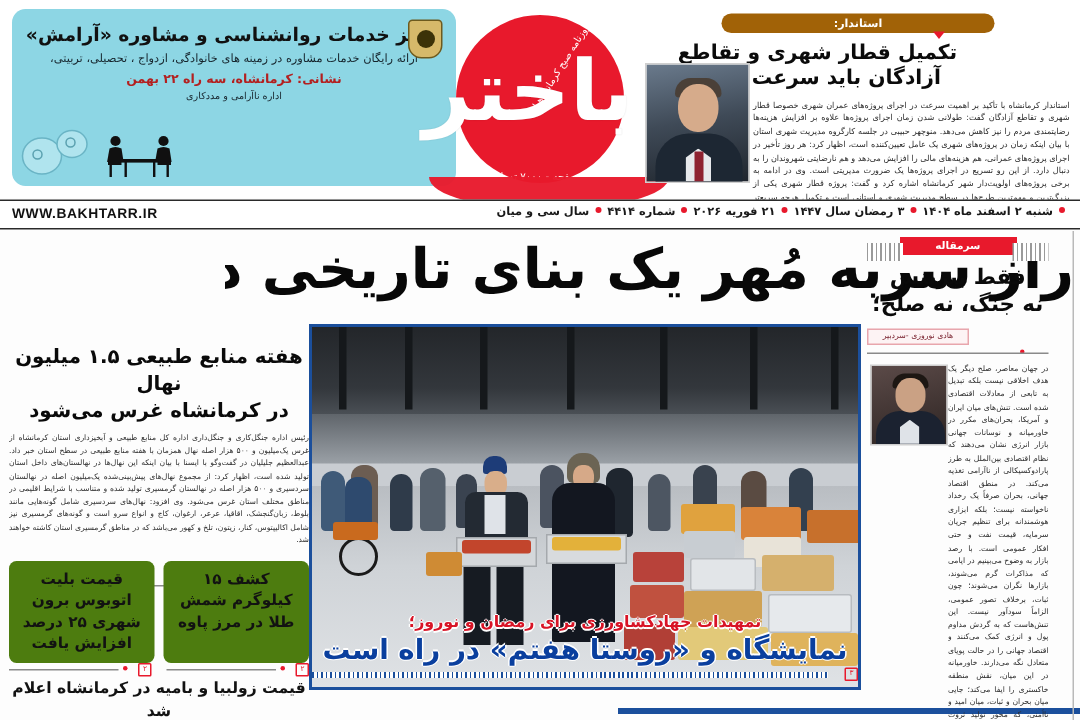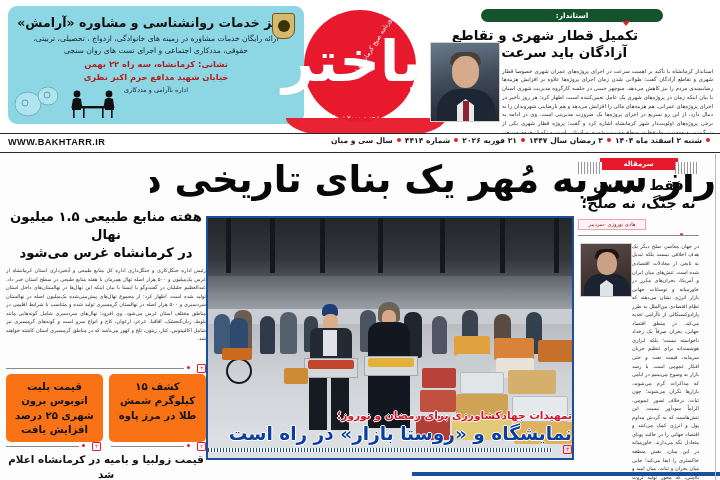--- a/index.html
+++ b/index.html
@@ -101,21 +101,21 @@
   }
 
   
   #gov-story {
     position: absolute; right: 4px; top: 6px;
     width: 288px; height: 122px;
   }
   #gov-kicker {
     margin: 3px auto 5px auto;
     width: 182px; height: 13px;
-    background: #14532d;
+    background: #a16207;
     border-radius: 7px;
     color: #fff; font-size: 7.4px; font-weight: bold;
     text-align: center; line-height: 13px;
   }
   #gov-kicker::after {
     content: "";
     position: absolute; right: 86px; top: 15px;
     border-left: 4px solid transparent;
     border-right: 4px solid transparent;
     border-top: 5px solid #e8192c;
@@ -215,21 +215,21 @@
     white-space: nowrap; overflow: hidden;
   }
 
   
   #col-left {
     position: absolute; left: 6px; top: 54px;
     width: 200px; height: 268px;
   }
   #nursery-head {
     font-size: 13.2px; font-weight: bold; color: #0a0a0a;
-    text-align: center; line-height: 1.35;
+    text-align: center; line-height: 1.35; margin-top: 22px;
   }
   #nursery-body {
     margin-top: 5px;
     font-size: 5.1px; color: #2e2e2e;
     line-height: 1.66; text-align: justify;
     height: 96px; overflow: hidden;
   }
   .page-mark {
     display: inline-block;
     border: 1px solid #e8192c; color: #e8192c;
@@ -246,21 +246,21 @@
   .rule-line b {
     position: absolute; right: 16px; top: 1px;
     width: 3px; height: 3px; border-radius: 50%;
     background: #e8192c;
   }
   .rule-line .page-mark { position: absolute; right: 0; top: -1px; }
 
   .teaser-row { position: absolute; left: 0; right: 0; display: flex; gap: 6px; }
   .teaser {
     flex: 1;
-    background: #f97316;
+    background: #4d7c0f;
     border-radius: 5px;
     padding: 6px 7px 4px 7px;
     font-size: 10.2px; font-weight: bold; color: #121212;
     text-align: center; line-height: 1.42;
     min-height: 62px;
   }
   #teaser-wide {
     position: absolute; left: 0; right: 0;
     font-size: 10.4px; font-weight: bold; color: #121212;
     text-align: center; line-height: 1.45;
@@ -295,21 +295,21 @@
     background: linear-gradient(180deg,#b9bdc2 0%,#cfd3d7 40%,#dfe2e5 100%);
   }
   .crowd-blob {
     position: absolute; border-radius: 8px 8px 3px 3px;
   }
   .produce {
     position: absolute; border-radius: 2px;
   }
   #photo-caption {
     position: absolute; left: 0; right: 0; bottom: 14px;
-    text-align: right;
+    text-align: center;
   }
   #cap-kicker {
     font-size: 10.6px; font-weight: bold; color: #d81426;
     text-shadow: 0 1px 0 #fff, 0 -1px 0 #fff, 1px 0 0 #fff, -1px 0 0 #fff;
     line-height: 1.2;
   }
   #cap-head {
     font-size: 18.5px; font-weight: bold; color: #0a3f9e;
     text-shadow: 0 1px 0 #fff, 0 -1px 0 #fff, 1px 0 0 #fff, -1px 0 0 #fff;
     line-height: 1.15; margin-top: 1px; letter-spacing: -.5px;
@@ -398,23 +398,21 @@
 <body>
 
 <div id="page">
 
   <div id="topband">
 
     <div id="ad-box">
       <div id="ad-logo"></div>
       <div class="ad-title">مرکز خدمات روانشناسی و مشاوره «آرامش»</div>
       <div class="ad-line">ارائه رایگان خدمات مشاوره در زمینه های خانوادگی، ازدواج ، تحصیلی، تربیتی،</div>
-      <div class="ad-line">حقوقی، مددکاری اجتماعی و اجرای تست های روان سنجی</div>
       <div class="ad-addr">نشانی: کرمانشاه، سه راه ۲۲ بهمن</div>
-      <div class="ad-addr">خیابان شهید مدافع حرم اکبر نظری</div>
       <div class="ad-foot">اداره ناآرامی و مددکاری</div>
 
       <svg id="ad-bubbles" viewBox="0 0 56 34">
         <ellipse cx="14" cy="20" rx="13" ry="12" fill="#bce9f2" stroke="#5fa9bb" stroke-width="1"></ellipse>
         <ellipse cx="34" cy="12" rx="10" ry="9" fill="#bce9f2" stroke="#5fa9bb" stroke-width="1"></ellipse>
         <circle cx="11" cy="19" r="3" fill="none" stroke="#4b8f9f" stroke-width="1"></circle>
         <circle cx="33" cy="11" r="3" fill="none" stroke="#4b8f9f" stroke-width="1"></circle>
       </svg>
 
       <svg id="ad-fig" viewBox="0 0 46 34">
@@ -554,21 +552,21 @@
         <div class="produce" style="left:304px;top:178px;width:56px;height:26px;background:#e6e9ec;border:1px solid #b8bcc0;"></div>
         <div class="produce" style="left:214px;top:150px;width:34px;height:20px;background:#b8423a;"></div>
         <div class="produce" style="left:212px;top:172px;width:36px;height:22px;background:#c0513f;"></div>
         <div class="produce" style="left:244px;top:200px;width:60px;height:22px;background:#e2c979;"></div>
         <div class="produce" style="left:306px;top:204px;width:58px;height:22px;background:#dfb35c;"></div>
         <div class="produce" style="left:208px;top:198px;width:34px;height:24px;background:#b13f36;"></div>
         <div class="produce" style="left:76px;top:150px;width:24px;height:16px;background:#cf8b34;"></div>
 
         <div id="photo-caption">
           <div id="cap-kicker">تمهیدات جهادکشاورزی برای رمضان و نوروز؛</div>
-          <div id="cap-head">نمایشگاه و «روستا بازار» در راه است</div>
+          <div id="cap-head">نمایشگاه و «روستا هفتم» در راه است</div>
         </div>
         <div id="cap-rule">
           <span class="page-mark">۳</span>
           <i></i>
         </div>
       </div>
       <div id="bottom-band"></div>
     </div>
 
     <div id="col-right">

